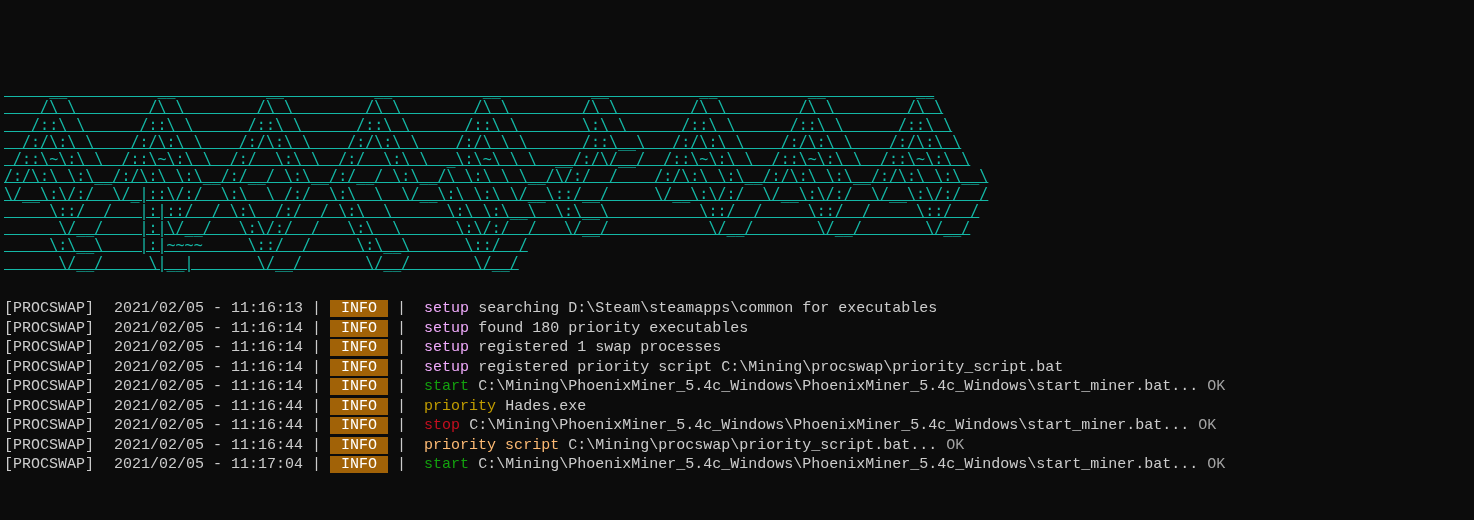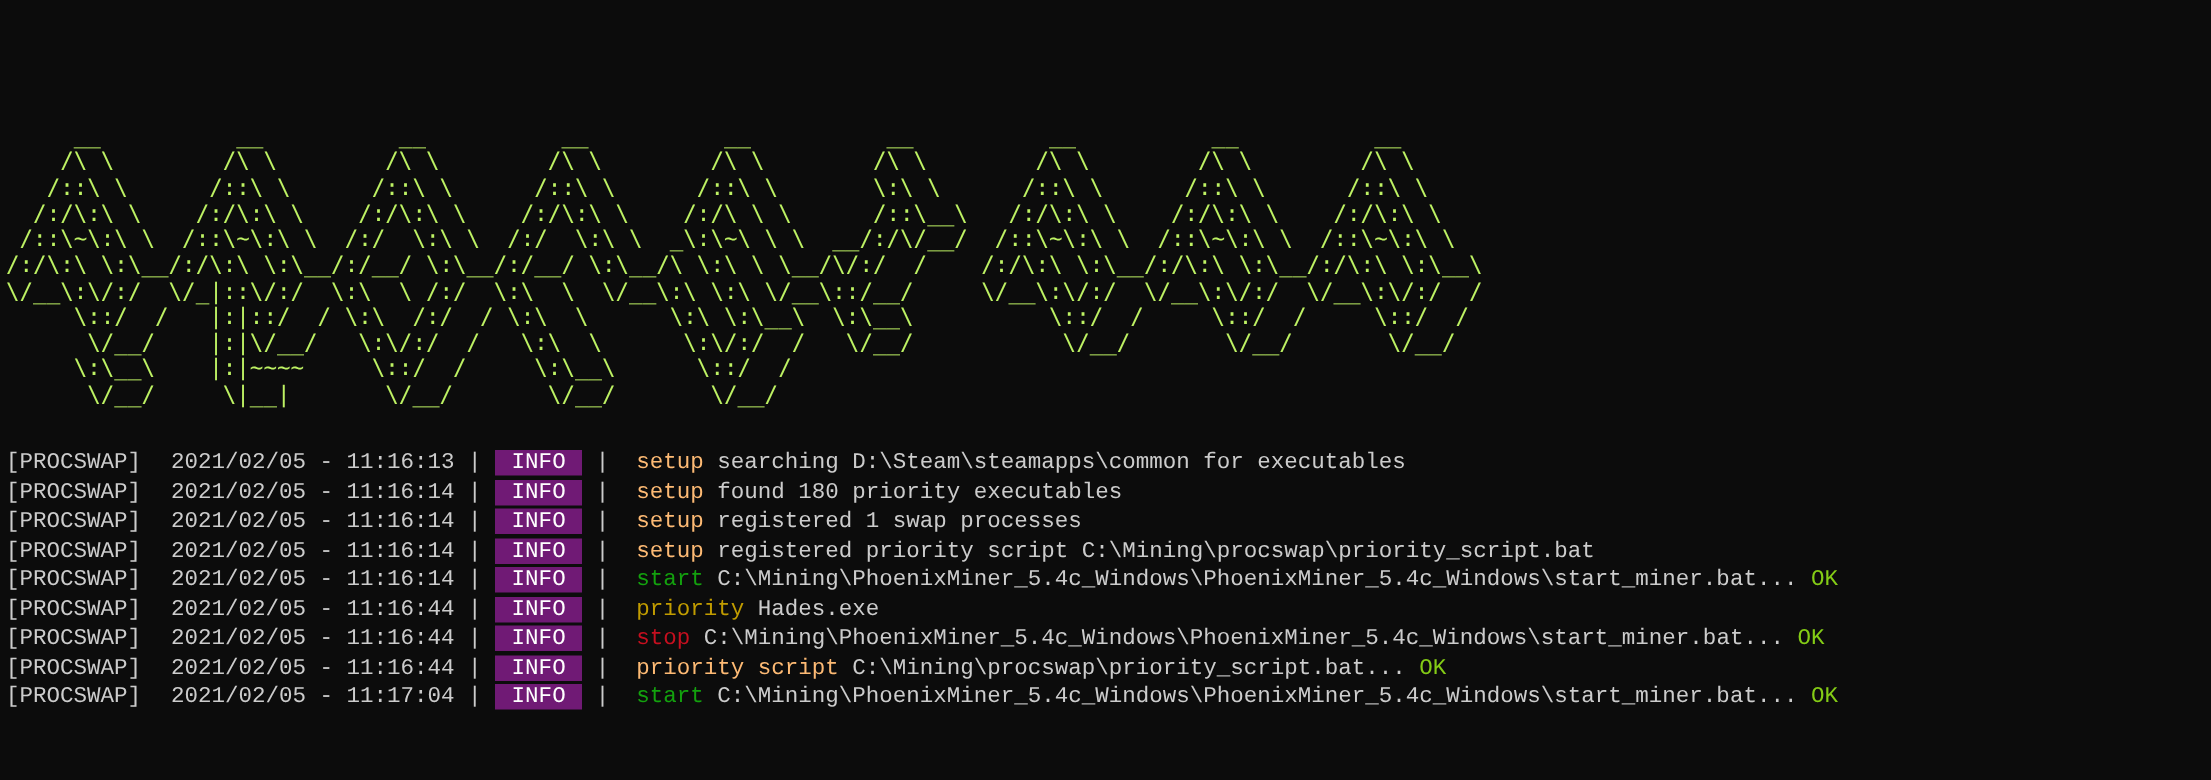--- a/index.html
+++ b/index.html
@@ -11,43 +11,44 @@
       background: #0c0c0c;
       color: #cccccc;
       font-family: 'Consolas', 'Courier New', monospace;
       font-size: 15px;
       line-height: 1.3;
       padding: 4px;
       white-space: pre;
       overflow-x: auto;
     }
     .ascii-art {
-      color: #bef264;
+      color: #14b8a6;
       margin-bottom: 8px;
       font-size: 15px;
       line-height: 1.15;
+      text-decoration: underline;
     }
     .log-line {
       white-space: pre;
     }
     .prefix { color: #cccccc; text-align: right; }
     .timestamp { color: #cccccc; margin-left: 11px; }
     .sep { color: #cccccc; }
     .level-info {
-      background: #701a75;
+      background: #a16207;
       color: #ffffff;
       padding: 0 2px;
     }
-    .setup { color: #fdba74; }
+    .setup { color: #f0abfc; }
     .start { color: #13a10e; text-align: right; }
     .stop { color: #c50f1f; }
     .priority { color: #c19c00; }
     .priority-purple { color: #fdba74; }
     .msg { color: #cccccc; }
-    .ok { color: #84cc16; }
+    .ok { color: #a3a3a3; }
   </style>
 </head>
 <body>
 
 
 
 <pre class="ascii-art">     __          __          __          __          __          __          __          __          __
     /\ \        /\ \        /\ \        /\ \        /\ \        /\ \        /\ \        /\ \        /\ \
    /::\ \      /::\ \      /::\ \      /::\ \      /::\ \       \:\ \      /::\ \      /::\ \      /::\ \
   /:/\:\ \    /:/\:\ \    /:/\:\ \    /:/\:\ \    /:/\ \ \      /::\__\   /:/\:\ \    /:/\:\ \    /:/\:\ \

